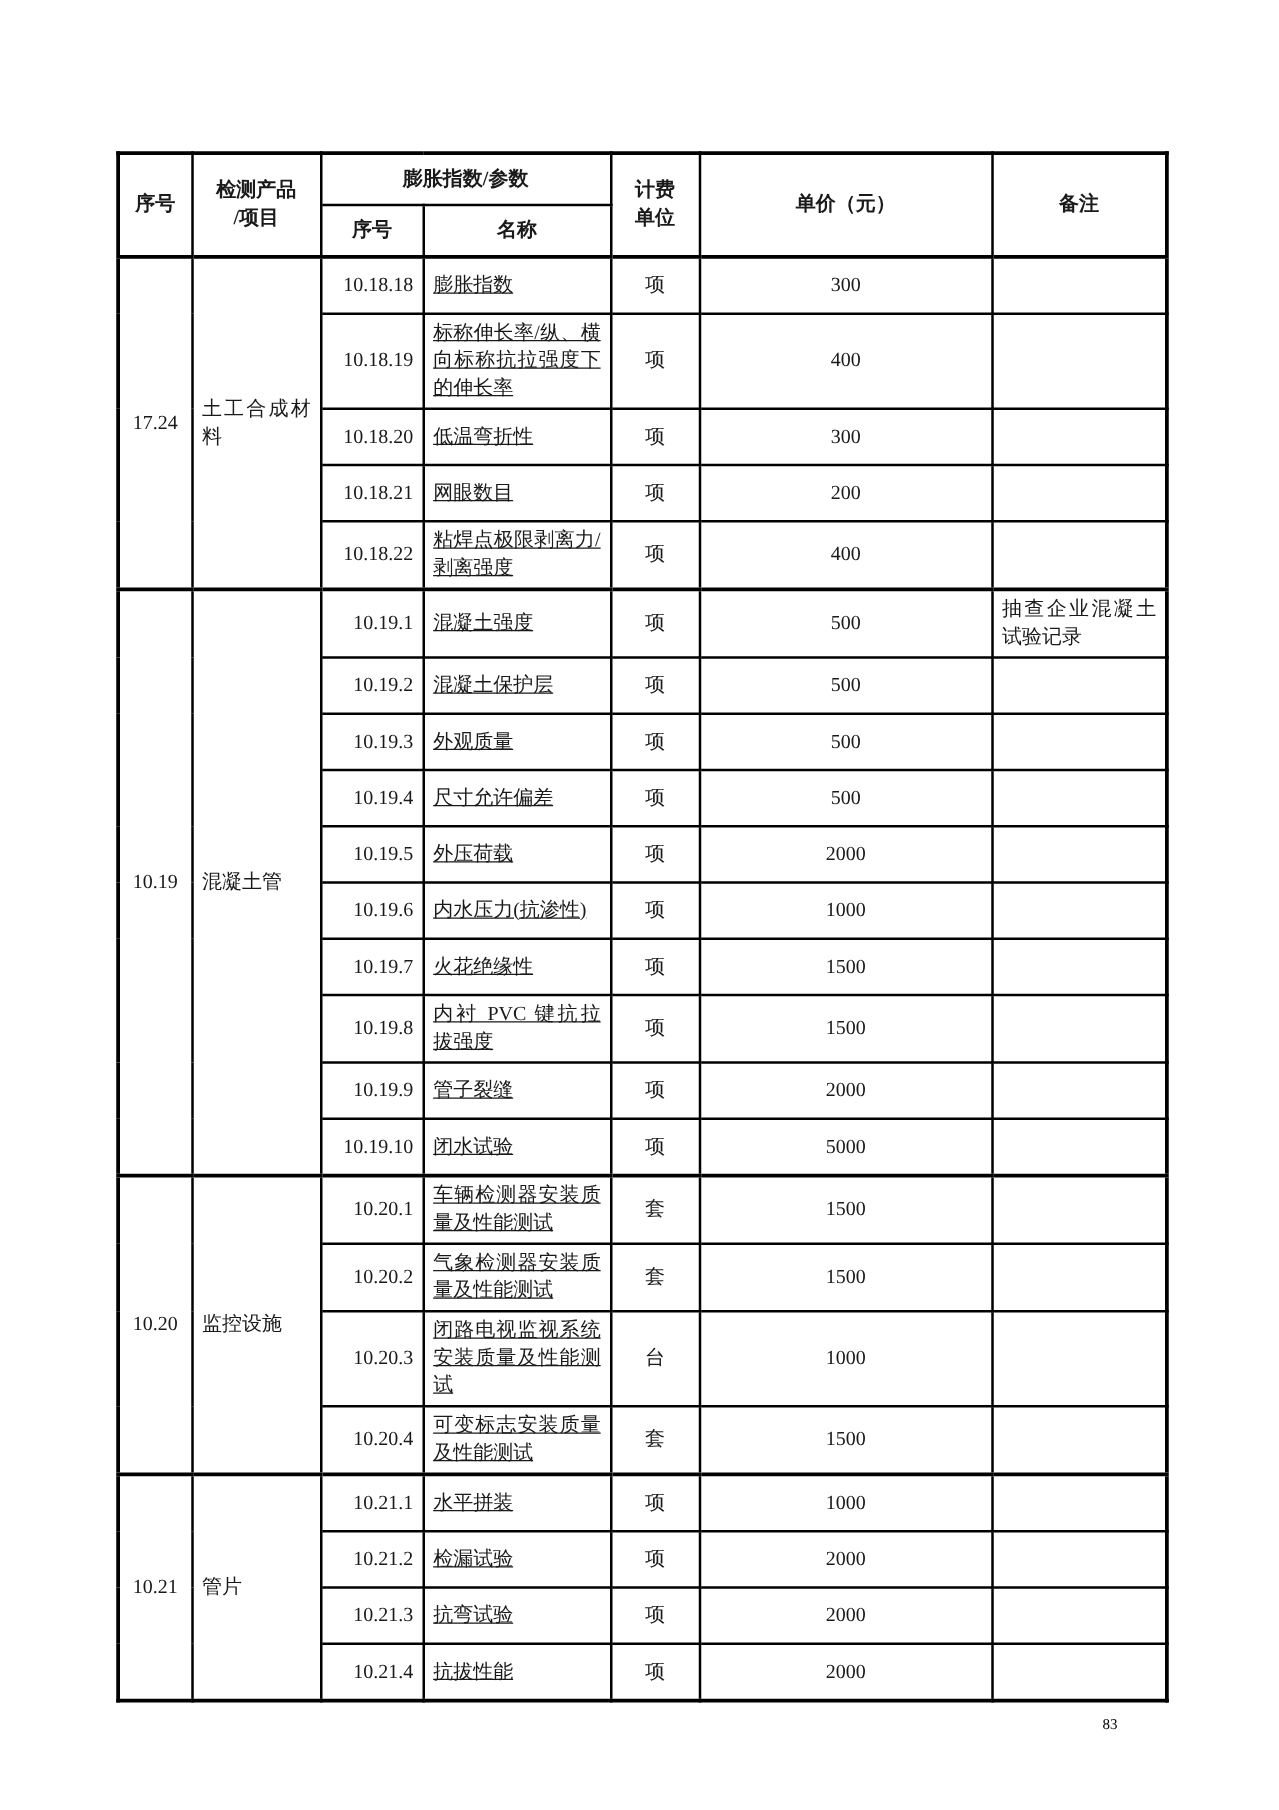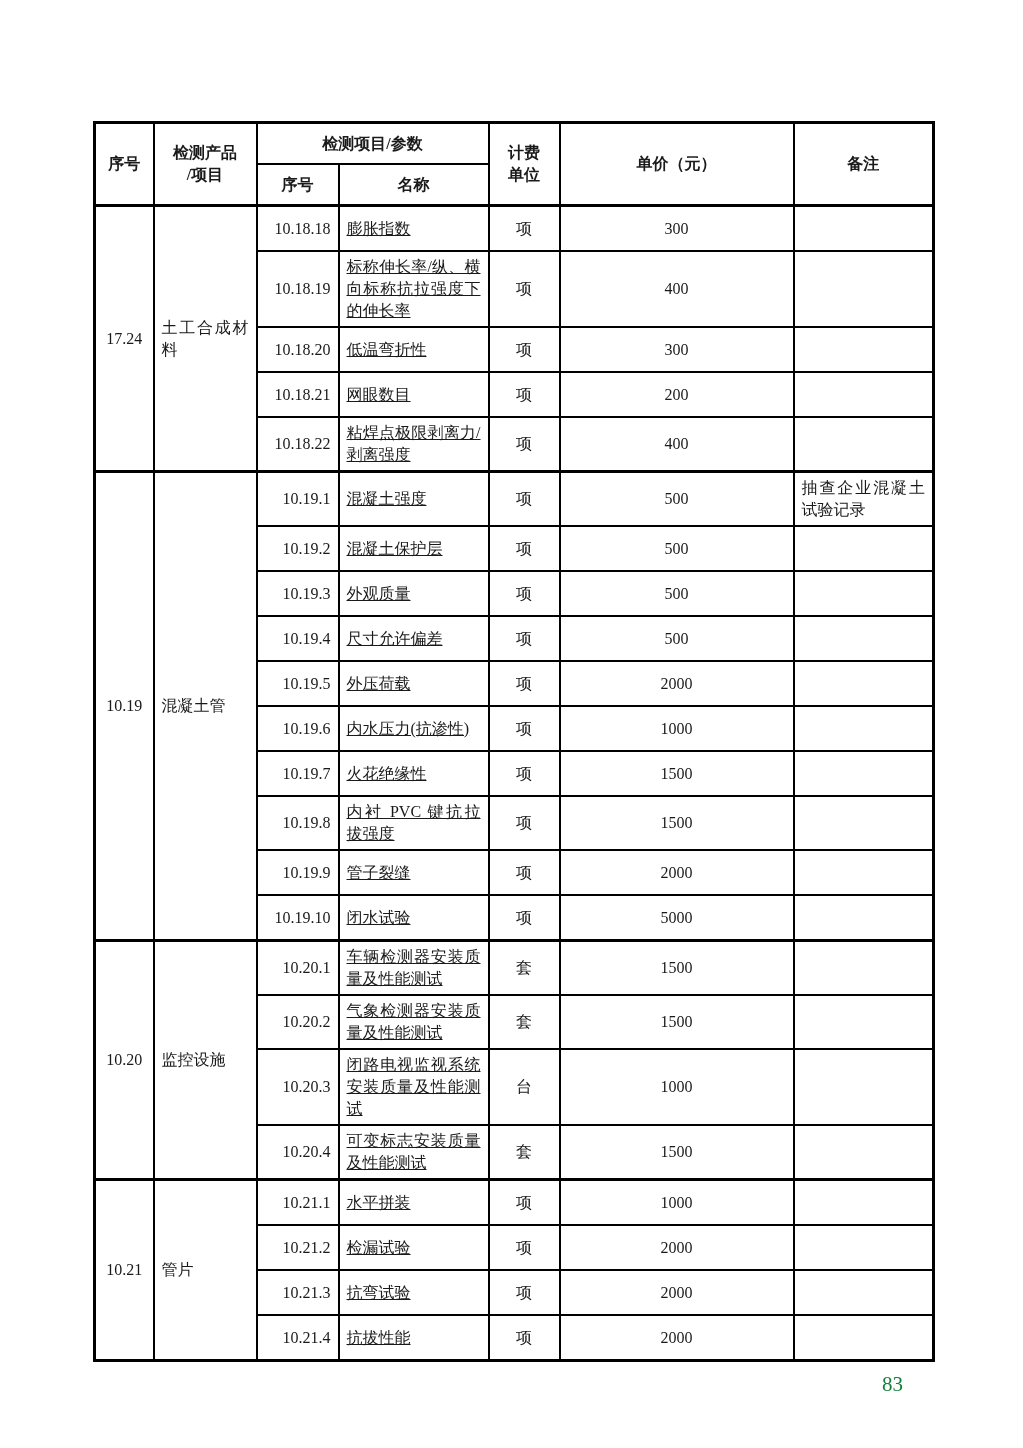--- a/index.html
+++ b/index.html
@@ -50,22 +50,22 @@
   .c-subno    { text-align: right; }
   .c-name     { text-align: justify; text-decoration: underline; }
   .c-unit     { text-align: center; }
   .c-price    { text-align: center; }
   .c-remark   { text-align: justify; }
   tr.group-start td { border-top-width: 3px; }
   .page-number {
     position: absolute;
     left: 882px;
     top: 1372px;
-    font-size: 21px;
-    color: #15803d;
+    font-size: 12px;
+    color: #000000;
   }
 </style>
 </head>
 <body>
 
 <div class="page">
 
   <table class="fee-table">
     <colgroup>
       <col style="width:59px">
@@ -74,21 +74,21 @@
       <col style="width:150px">
       <col style="width:71px">
       <col style="width:234px">
       <col style="width:140px">
     </colgroup>
     <thead>
       <tr class="h-top">
         <th rowspan="2" class="h-span2">序号</th>
         <th rowspan="2" class="h-span2">检测产品
 /项目</th>
-        <th colspan="2">检测项目/参数</th>
+        <th colspan="2">膨胀指数/参数</th>
         <th rowspan="2" class="h-span2">计费
 单位</th>
         <th rowspan="2" class="h-span2">单价（元）</th>
         <th rowspan="2" class="h-span2">备注</th>
       </tr>
       <tr>
         <th class="h-span2">序号</th>
         <th class="h-span2">名称</th>
       </tr>
     </thead>

